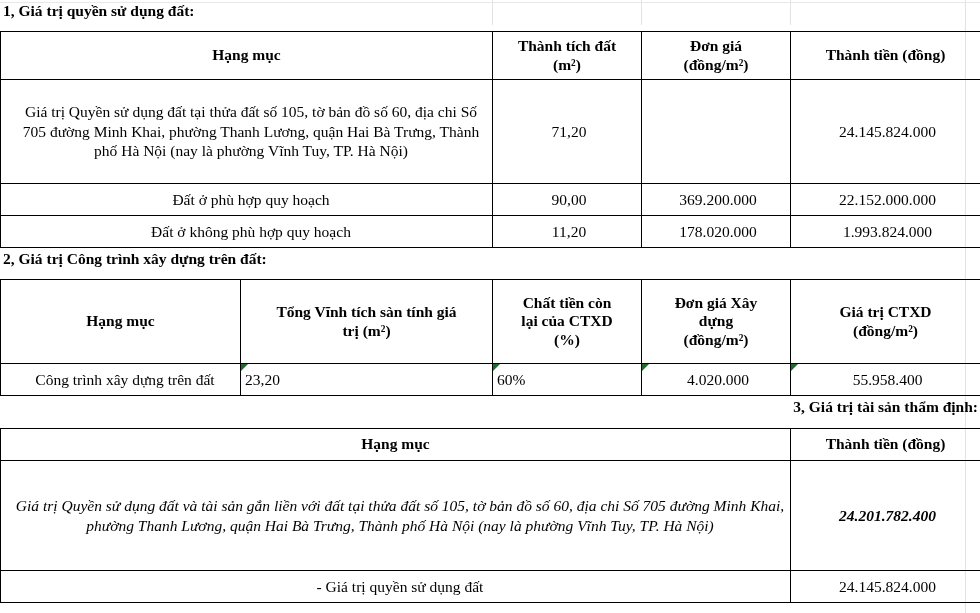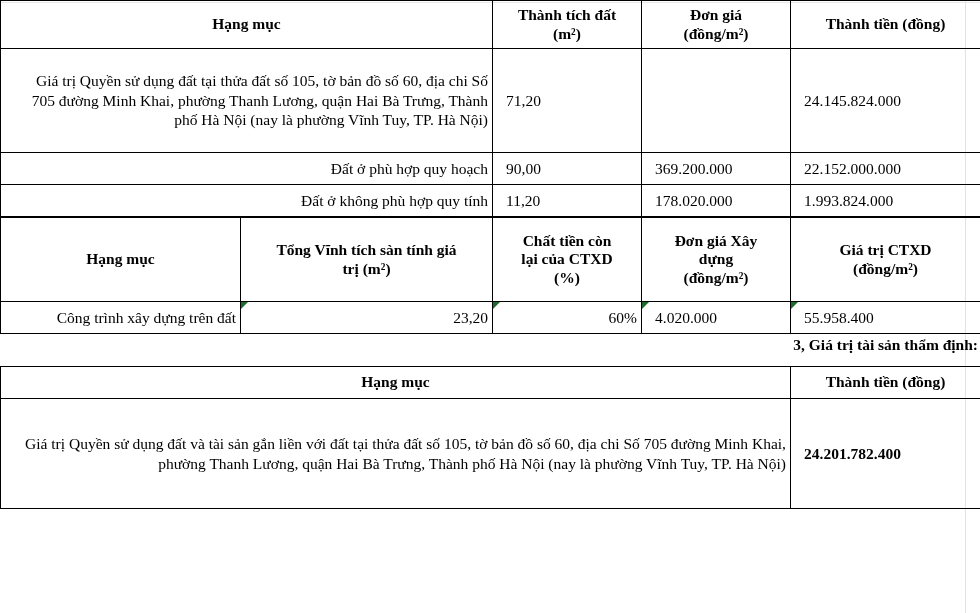--- a/index.html
+++ b/index.html
@@ -72,31 +72,31 @@
     vertical-align: middle;
     font-weight: normal;
   }
   th {
     text-align: center;
     font-weight: bold;
     line-height: 1.18;
     padding: 4px 3px;
   }
   .cell-text {
-    text-align: right;
+    text-align: center;
     padding: 3px 4px 3px 13px;
     line-height: 1.26;
   }
   .cell-num {
-    text-align: left;
+    text-align: center;
     padding: 3px 9px 3px 13px;
     white-space: nowrap;
   }
   .cell-center {
-    text-align: right;
+    text-align: left;
     padding: 3px 4px;
     white-space: nowrap;
     margin-top: 48px;
   }
   .bold { font-weight: bold; }
 
   
   .flagged { position: relative; }
   .flagged::before {
     content: "";
@@ -122,37 +122,38 @@
   col.t2-c5 { width: 190px; }
 
   
   col.t3-c1 { width: 790px; }
   col.t3-c2 { width: 190px; }
 
   .h-hdr1 { height: 48px; }
   .h-row-main { height: 104px; }
   .h-row { height: 32px; }
   .h-hdr2 { height: 84px; }
-  .h-row3-main { height: 110px; }
+  .h-row3-main { height: 110px; font-style: italic; }
 </style>
 </head>
 <body>
 
 <div class="sheet">
 
   <div class="grid-layer">
     <div class="grid-v" style="left:492px; height:25px;"></div>
     <div class="grid-v" style="left:641px; height:25px;"></div>
     <div class="grid-v" style="left:790px; height:25px;"></div>
     <div class="grid-v" style="left:965px; height:613px;"></div>
     <div class="grid-h" style="top:2px; width:980px;"></div>
   </div>
 
   <div class="content-layer">
 
+    <div class="section-title sec1">1, Giá trị quyền sử dụng đất:</div>
 
     <table>
       <colgroup>
         <col class="t1-c1">
           <col class="t1-c2">
           <col class="t1-c3">
           <col class="t1-c4">
       </colgroup>
       <thead>
         <tr class="h-hdr1">
@@ -179,28 +180,29 @@
           <td class="cell-num"></td>
           <td class="cell-num">24.145.824.000</td>
         </tr>
         <tr class="h-row">
           <td class="cell-text">Đất ở phù hợp quy hoạch</td>
           <td class="cell-num">90,00</td>
           <td class="cell-num">369.200.000</td>
           <td class="cell-num">22.152.000.000</td>
         </tr>
         <tr class="h-row">
-          <td class="cell-text">Đất ở không phù hợp quy tính</td>
+          <td class="cell-text">Đất ở không phù hợp quy hoạch</td>
           <td class="cell-num">11,20</td>
           <td class="cell-num">178.020.000</td>
           <td class="cell-num">1.993.824.000</td>
         </tr>
       </tbody>
     </table>
 
+    <div class="section-title sec2">2, Giá trị Công trình xây dựng trên đất:</div>
 
     <table>
       <colgroup>
         <col class="t2-c1">
           <col class="t2-c2">
           <col class="t2-c3">
           <col class="t2-c4">
           <col class="t2-c5">
       </colgroup>
       <thead>
@@ -254,17 +256,21 @@
           <th>
             <span>Thành tiền (đồng)</span>
           </th>
         </tr>
       </thead>
       <tbody>
         <tr class="h-row3-main">
           <td class="cell-text">Giá trị Quyền sử dụng đất và tài sản gắn liền với đất tại thửa đất số 105, tờ bản đồ số 60, địa chi Số 705 đường Minh Khai, phường Thanh Lương, quận Hai Bà Trưng, Thành phố Hà Nội (nay là phường Vĩnh Tuy, TP. Hà Nội)</td>
           <td class="cell-num bold">24.201.782.400</td>
         </tr>
+        <tr class="h-row">
+          <td class="cell-text">- Giá trị quyền sử dụng đất</td>
+          <td class="cell-num">24.145.824.000</td>
+        </tr>
       </tbody>
     </table>
 
   </div>
 </div>
 
 </body></html>

